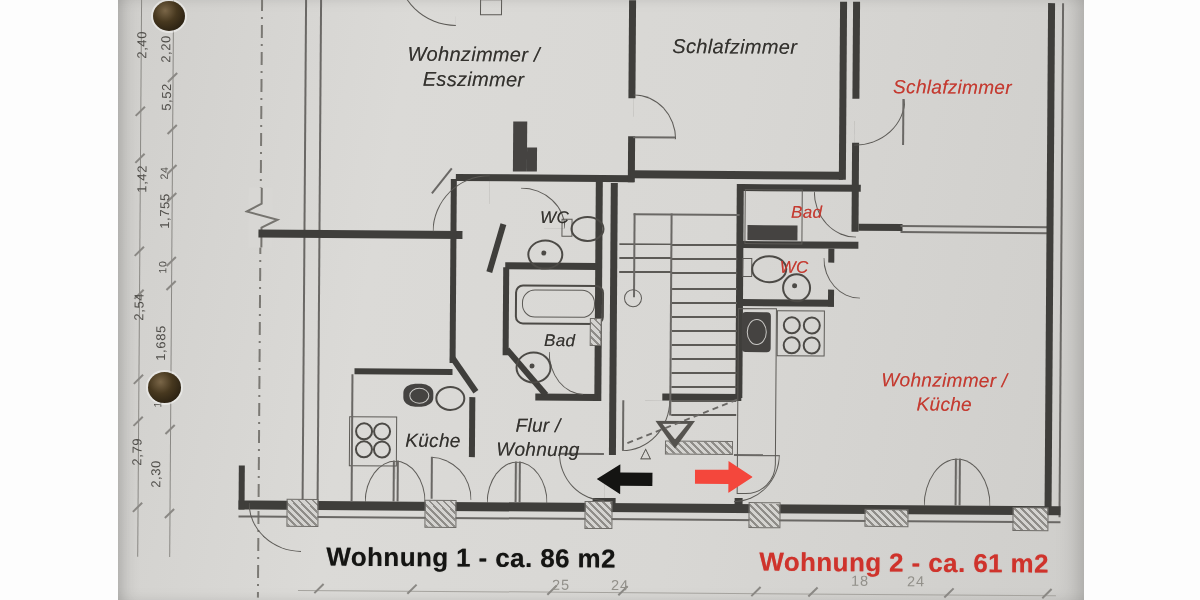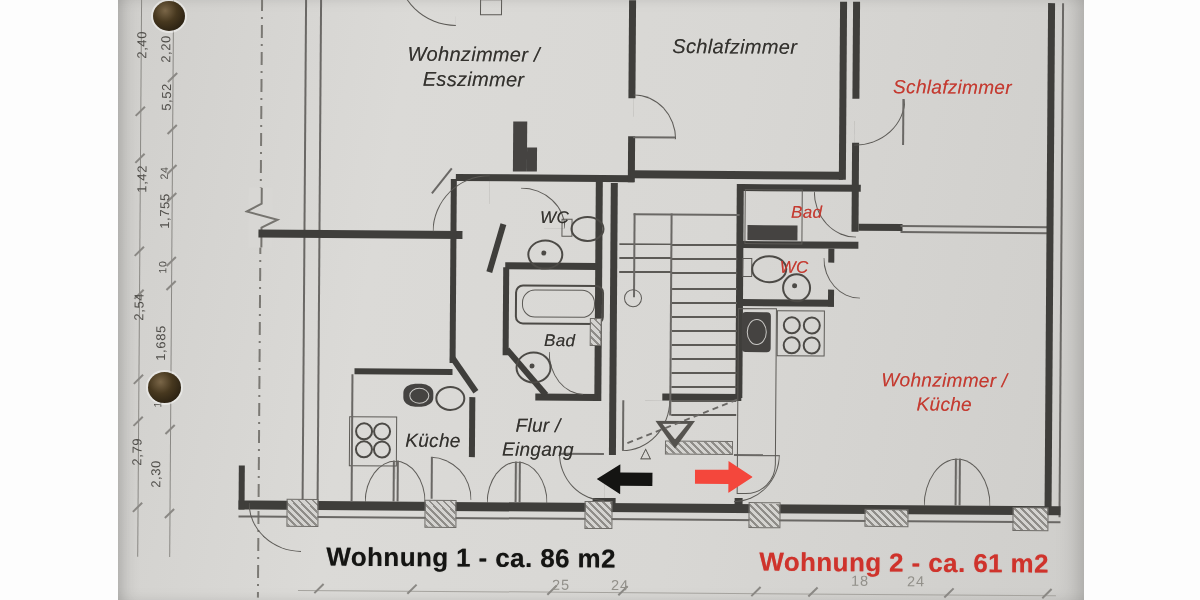--- a/index.html
+++ b/index.html
@@ -227,21 +227,21 @@
     <div class="arrow" style="left:696px;top:460px;width:58px;height:32px;background:#f4473c;
       clip-path:polygon(100% 50%,58% 0%,58% 28%,0% 28%,0% 72%,58% 72%,58% 100%)"></div>
 
     <span class="lbl" style="left:472px;top:68px;font-size:20px">Wohnzimmer /
 Esszimmer</span>
     <span class="lbl" style="left:733px;top:46px;font-size:20px">Schlafzimmer</span>
     <span class="lbl" style="left:554px;top:218px;font-size:17px">WC</span>
     <span class="lbl" style="left:560px;top:341px;font-size:17px">Bad</span>
     <span class="lbl" style="left:434px;top:442px;font-size:19px">Küche</span>
     <span class="lbl" style="left:539px;top:438px;font-size:19px">Flur /
-Eingang</span>
+Wohnung</span>
     <span class="lbl red" style="left:951px;top:85px;font-size:19px">Schlafzimmer</span>
     <span class="lbl red" style="left:806px;top:211px;font-size:17px">Bad</span>
     <span class="lbl red" style="left:794px;top:266px;font-size:17px">WC</span>
     <span class="lbl red" style="left:945px;top:390px;font-size:19px">Wohnzimmer /
 Küche</span>
 
     <span class="title" style="left:473px;top:559px">Wohnung 1 - ca. 86 m2</span>
     <span class="title red" style="left:906px;top:561px">Wohnung 2 - ca. 61 m2</span>
 
     <i class="t" style="left:300px;top:592px;width:758px;height:1px;background:#a5a39e"></i>

